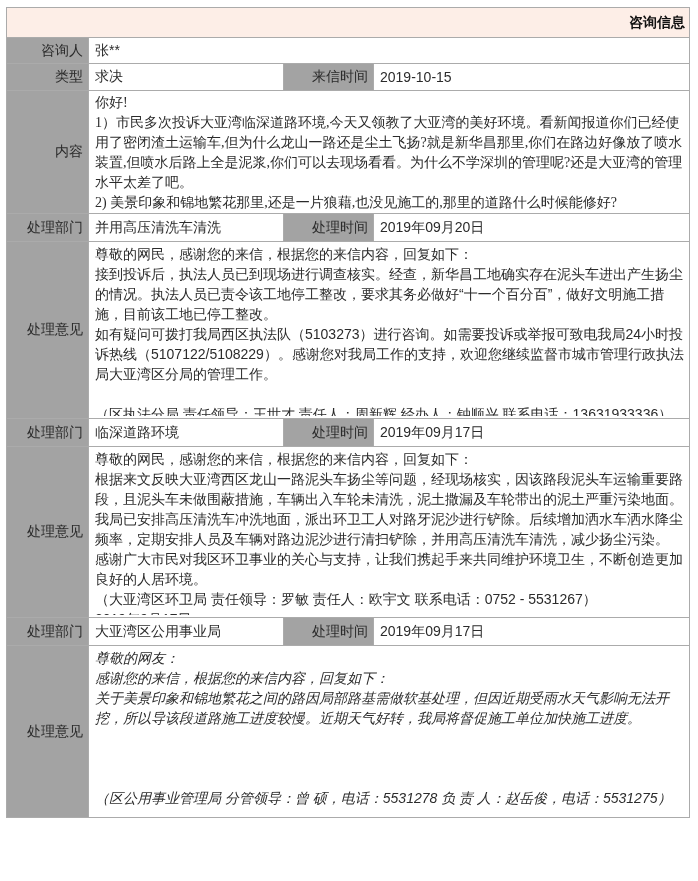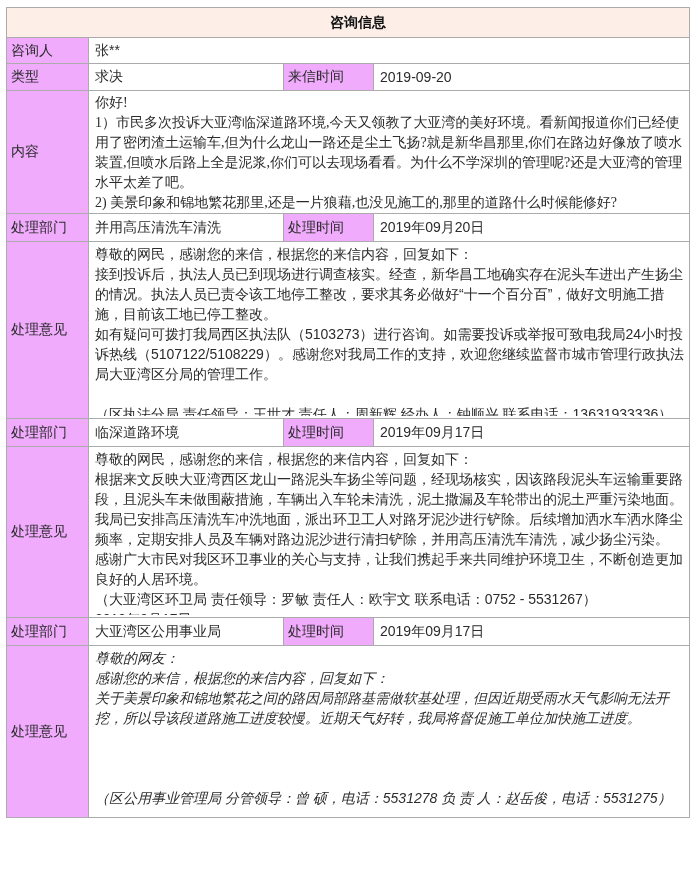--- a/index.html
+++ b/index.html
@@ -1,21 +1,21 @@
 <!DOCTYPE html>
 <html><head>
 <meta charset="utf-8">
 <style>
   html,body{margin:0;padding:0;background:#ffffff;}
   body{font-family:"Liberation Sans","DejaVu Sans",sans-serif;color:#2b2b2b;}
   .wrap{margin:7px 9px 9px 6px;}
   table{border-collapse:collapse;width:683px;table-layout:fixed;border:1px solid #8f8f8f;}
   td{border:1px solid #ababab;font-size:14px;padding:2px 4px;vertical-align:middle;overflow:hidden;}
-  .sec{background:#fdeee7;font-weight:bold;text-align:center;padding-left:24px;color:#111;}
-  .lbl{background:#f0abfc;padding-right:5px;}
+  .sec{background:#fdeee7;font-weight:bold;text-align:right;padding-left:24px;color:#111;}
+  .lbl{background:#a3a3a3;text-align:right;padding-right:5px;}
   .val{background:#ffffff;text-align:left;padding-left:6px;}
   .multi{white-space:pre-line;line-height:20px;}
   .box{overflow:hidden;}
   .h-content{height:118px;font-family:Liberation Serif, serif;}
   .h-op1{height:172px;}
   .h-op2{height:166px;}
   .h-op3{height:167px;font-style:italic;}
 </style>
 </head>
 <body>
@@ -34,21 +34,21 @@
       <td class="sec" colspan="4">咨询信息</td>
     </tr>
     <tr style="height:26px">
       <td class="lbl">咨询人</td>
       <td class="val" colspan="3">张**</td>
     </tr>
     <tr style="height:27px">
       <td class="lbl">类型</td>
       <td class="val">求决</td>
       <td class="lbl">来信时间</td>
-      <td class="val">2019-09-20</td>
+      <td class="val">2019-10-15</td>
     </tr>
     <tr>
       <td class="lbl">内容</td>
       <td class="val" colspan="3">
         <div class="box multi h-content">你好!
 1）市民多次投诉大亚湾临深道路环境,今天又领教了大亚湾的美好环境。看新闻报道你们已经使用了密闭渣土运输车,但为什么龙山一路还是尘土飞扬?就是新华昌那里,你们在路边好像放了喷水装置,但喷水后路上全是泥浆,你们可以去现场看看。为什么不学深圳的管理呢?还是大亚湾的管理水平太差了吧。
 2) 美景印象和锦地繁花那里,还是一片狼藉,也没见施工的,那里的道路什么时候能修好?</div>
       </td>
     </tr>
 

